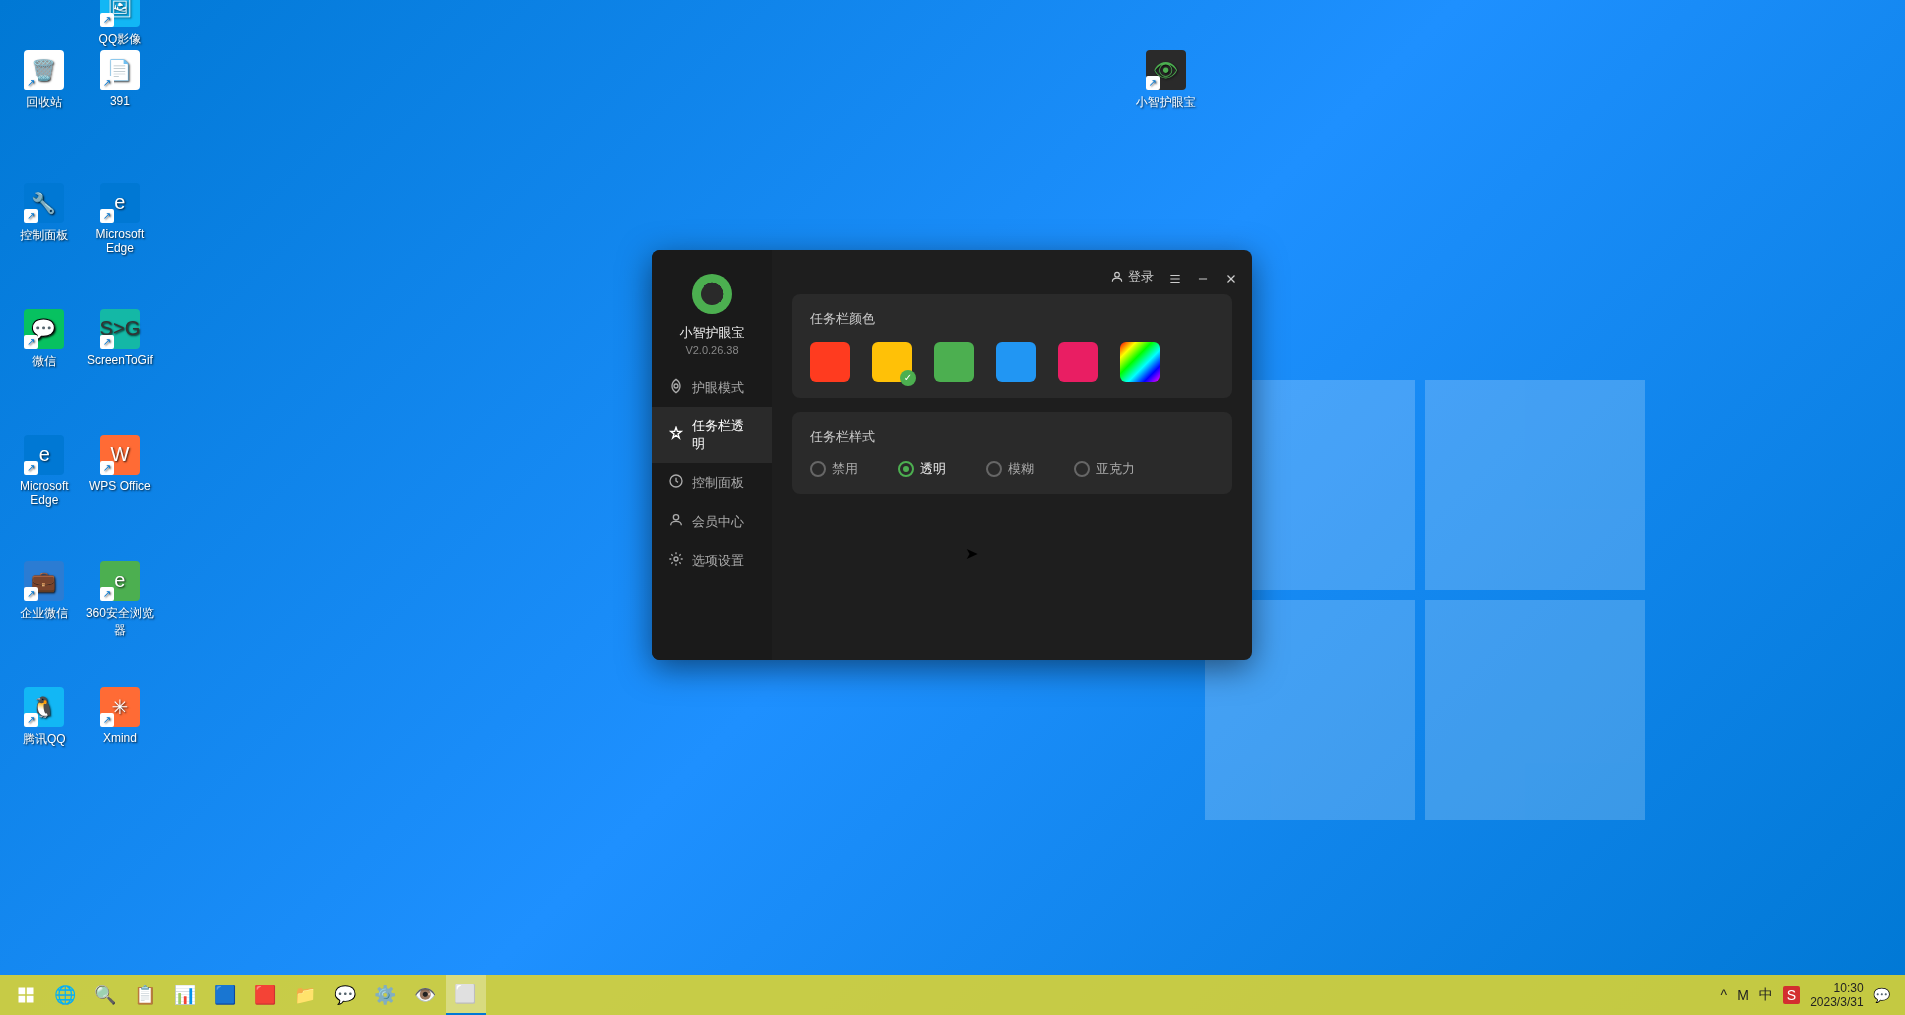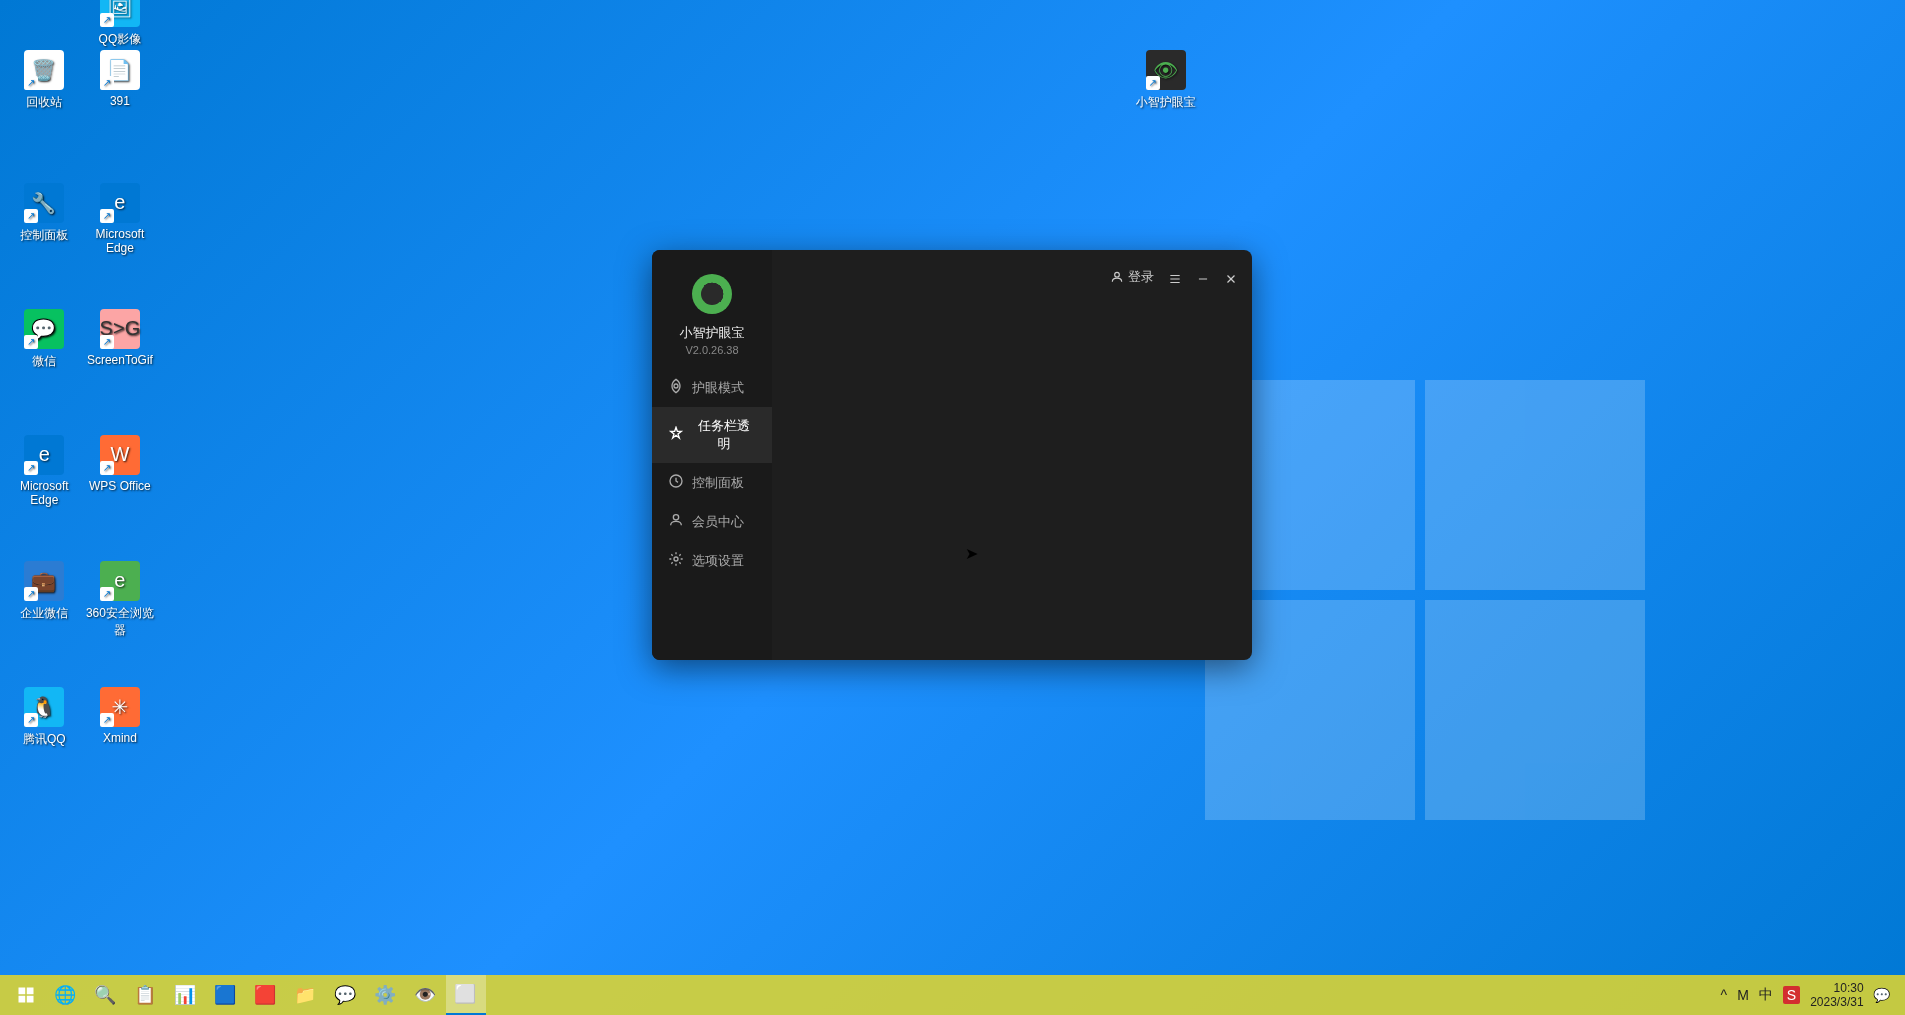--- a/index.html
+++ b/index.html
@@ -284,21 +284,21 @@
     </div>
     <div class="desktop-icon" style="left: 81.9px; top: 182.7px;">
       <div class="icon-box" style="background:#0078d4;color:#fff">e<span class="shortcut-arrow">↗</span></div>
       <div>Microsoft Edge</div>
     </div>
     <div class="desktop-icon" style="left: 6.3px; top: 308.7px;">
       <div class="icon-box" style="background:#07c160;color:#fff">💬<span class="shortcut-arrow">↗</span></div>
       <div>微信</div>
     </div>
     <div class="desktop-icon" style="left: 81.9px; top: 308.7px;">
-      <div class="icon-box" style="background:#fca5a5;color:#333">S&gt;G<span class="shortcut-arrow">↗</span></div>
+      <div class="icon-box" style="background:#14b8a6;color:#333">S&gt;G<span class="shortcut-arrow">↗</span></div>
       <div>ScreenToGif</div>
     </div>
     <div class="desktop-icon" style="left: 6.3px; top: 434.7px;">
       <div class="icon-box" style="background:#0078d4;color:#fff">e<span class="shortcut-arrow">↗</span></div>
       <div>Microsoft Edge</div>
     </div>
     <div class="desktop-icon" style="left: 81.9px; top: 434.7px;">
       <div class="icon-box" style="background:#ff6b35;color:#fff">W<span class="shortcut-arrow">↗</span></div>
       <div>WPS Office</div>
     </div>
@@ -350,21 +350,21 @@
           <line x1="6" y1="6" x2="18" y2="18"></line>
           <line x1="6" y1="18" x2="18" y2="6"></line>
         </svg>
     </div>
   </div>
 
   <div class="sidebar">
     <div class="app-logo"></div>
     <div class="app-name">小智护眼宝</div>
     <div class="app-version">V2.0.26.38</div>
-    <div id="nav" style="width: 100%; text-align: center;">
+    <div id="nav" style="width: 100%;">
         <div class="nav-item">
           <span><svg viewBox="0 0 24 24" fill="none" stroke="currentColor" stroke-width="2">
               <circle cx="12" cy="12" r="3"></circle>
               <path d="M12 2s6 4 6 10-6 10-6 10-6-4-6-10 6-10 6-10z"></path>
             </svg></span>
           <span>护眼模式</span>
         </div>
         <div class="nav-item active">
           <span><svg viewBox="0 0 24 24" fill="none" stroke="currentColor" stroke-width="2">
               <path d="M12 2l2 6 6 0-5 4 2 6-5-4-5 4 2-6-5-4 6 0z"></path>
@@ -389,22 +389,54 @@
           <span><svg viewBox="0 0 24 24" fill="none" stroke="currentColor" stroke-width="2">
               <circle cx="12" cy="12" r="3"></circle>
               <path d="M12 2v3M12 19v3M2 12h3M19 12h3M5 5l2 2M17 17l2 2M5 19l2-2M17 7l2-2"></path>
             </svg></span>
           <span>选项设置</span>
         </div>
       </div>
   </div>
 
   <div class="content">
-
-
+    <div class="panel">
+      <div class="panel-title">任务栏颜色</div>
+      <div class="color-row" id="colors">
+          <div class="color-swatch" style="background: rgb(255, 59, 31);"></div>
+          <div class="color-swatch selected" style="background: rgb(255, 193, 7);"></div>
+          <div class="color-swatch" style="background: rgb(76, 175, 80);"></div>
+          <div class="color-swatch" style="background: rgb(33, 150, 243);"></div>
+          <div class="color-swatch" style="background: rgb(233, 30, 99);"></div>
+          <div class="color-swatch rainbow"></div>
+        </div>
+    </div>
+
+
+    <div class="panel">
+      <div class="panel-title">任务栏样式</div>
+      <div class="radio-row" id="styles">
+          <div class="radio-opt">
+            <span class="radio-circle"></span>
+            <span>禁用</span>
+          </div>
+          <div class="radio-opt selected">
+            <span class="radio-circle"></span>
+            <span>透明</span>
+          </div>
+          <div class="radio-opt">
+            <span class="radio-circle"></span>
+            <span>模糊</span>
+          </div>
+          <div class="radio-opt">
+            <span class="radio-circle"></span>
+            <span>亚克力</span>
+          </div>
+        </div>
+    </div>
   </div>
 </div>
 
 <div class="cursor">➤</div>
 
 <div class="taskbar">
   <div class="tb-icon">
     <svg width="18" height="18" viewBox="0 0 24 24">
         <rect x="2" y="2" width="9" height="9" fill="#fff"></rect>
         <rect x="13" y="2" width="9" height="9" fill="#fff"></rect>

